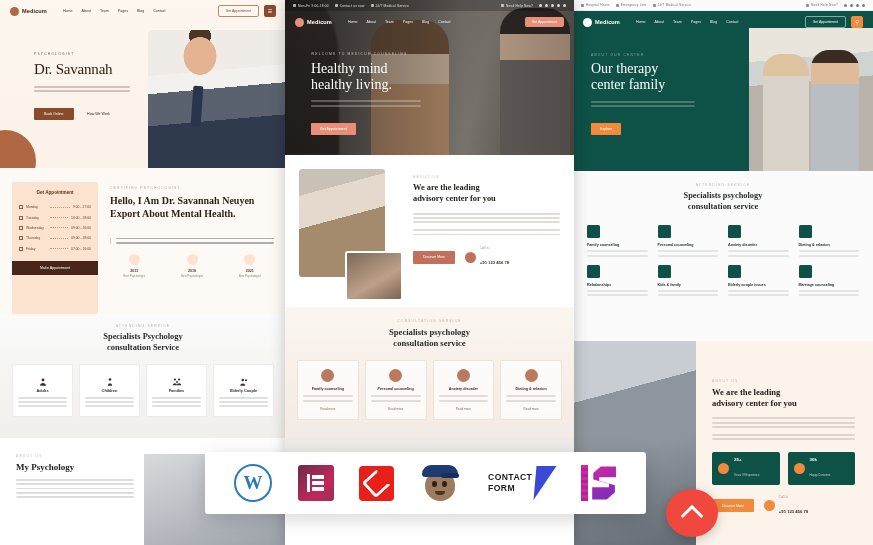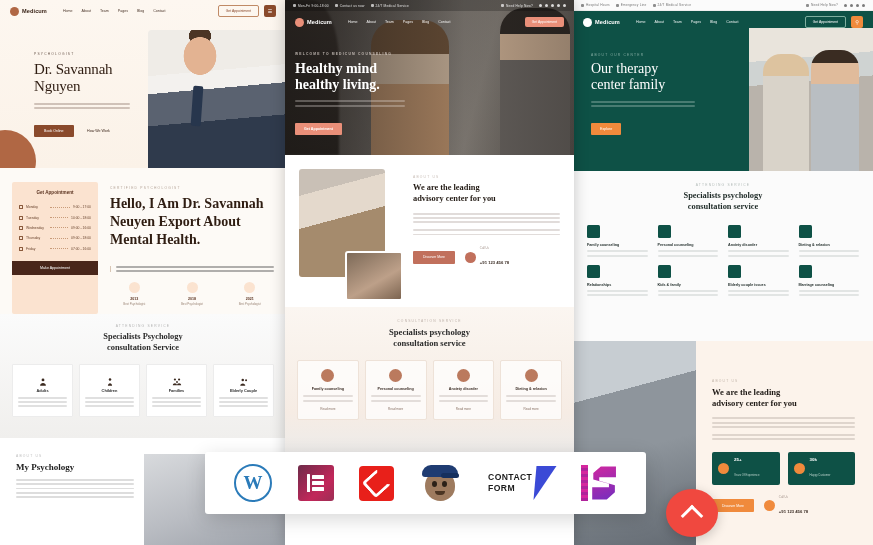--- a/index.html
+++ b/index.html
@@ -65,21 +65,21 @@
   .a-appt { position: relative; height: 146px; background: #fdfaf6; padding: 14px 12px 0; display: flex; gap: 12px; }
   .appt-card { width: 86px; background: #fbe3d0; border-radius: 2px; padding: 8px 7px 0; }
   .appt-card h4 { font-size: 4.6px; text-align: center; color: #5b3320; font-weight: 600; margin-bottom: 7px; }
   .appt-row { display: flex; align-items: center; gap: 3px; font-size: 3.4px; color: #6b4630; padding: 3.2px 0; }
   .appt-row .cal { width: 4px; height: 4px; border: .6px solid #8a5a3c; border-radius: .5px; flex: none; }
   .appt-row .day { width: 21px; }
   .appt-row .dots { flex: 1; border-bottom: .5px dotted #c99b79; height: 1px; }
   .appt-row .tm { white-space: nowrap; }
   .appt-cta { margin: 7px -7px 0; background: #49261a; color: #fff; font-size: 3.6px; text-align: center; padding: 5px 0; }
   .a-about { flex: 1; padding-top: 4px; }
-  .a-about h3 { font-size: 14px; line-height: 1.28; color: #2f1d12; margin: 5px 0 17px; }
+  .a-about h3 { font-size: 10px; line-height: 1.28; color: #2f1d12; margin: 5px 0 17px; }
   .a-quote { border-left: 1px solid #d9c6b5; padding-left: 5px; color: #8a7465; }
   .a-feat { display: flex; gap: 9px; margin-top: 10px; }
   .a-feat .f { flex: 1; text-align: center; }
   .a-feat .ic { width: 11px; height: 11px; border-radius: 50%; background: #fbe3d0; margin: 0 auto 4px; }
   .a-feat .n { font-size: 3.6px; color: #5b3320; font-weight: 700; }
   .a-feat .l { font-size: 2.8px; color: #9b8576; margin-top: 1.5px; }
 
   .a-spec { height: 124px; background: linear-gradient(180deg,#fbfbfb 0%,#f0efed 100%); padding-top: 10px; text-align: center; }
   .a-spec h2 { font-size: 8.4px; line-height: 1.3; color: #2b2b2b; margin: 4px 0 10px; }
   .card-row { display: flex; gap: 6px; padding: 0 12px; }
@@ -95,21 +95,21 @@
   
   .b-hero { position: relative; height: 155px; overflow: hidden;
             background: linear-gradient(105deg,#4a443f 0%,#6d6863 38%,#8b857e 66%,#5e5954 100%); }
   .b-hero .fig-l { position:absolute; left:-16px; top:0; width:70px; height:155px;
         background: linear-gradient(180deg,#3a332e,#2a2521); filter: blur(1px); border-radius: 0 40% 0 0; }
   .b-hero .fig-m { position:absolute; left:86px; top:20px; width:78px; height:135px;
         background: linear-gradient(180deg,#6b5038 0 34px,#cbb49c 34px 64px,#b98f6a 64px 100%); border-radius: 26px 26px 0 0; }
   .b-hero .fig-r { position:absolute; right:4px; top:8px; width:70px; height:147px;
         background: linear-gradient(180deg,#2e2925 0 26px,#d8b99c 26px 52px,#6f6a66 52px 100%); border-radius: 24px 24px 0 0; }
   .b-hero .scrim { position:absolute; inset:0; background: linear-gradient(90deg,rgba(25,22,20,.62),rgba(25,22,20,.16) 62%,rgba(25,22,20,.36)); }
-  .b-hero .copy { position:absolute; left: 10px; top: 52px; width: 160px; color: #fff; z-index: 2; font-weight: bold; }
+  .b-hero .copy { position:absolute; left: 26px; top: 52px; width: 160px; color: #fff; z-index: 2; }
   .b-title { font-size: 14px; line-height: 1.12; color: #fff; }
   .b-btn { display: inline-block; background: #e98f79; color: #fff; font-size: 3.6px; padding: 4px 9px; border-radius: 1px; }
 
   .b-about { height: 152px; background: #fff; padding: 14px 14px 0; display: flex; gap: 10px; position: relative; }
   .b-about .pics { position: relative; width: 104px; }
   .b-about .pic1 { width: 86px; height: 108px; border-radius: 3px;
         background: linear-gradient(165deg,#c9c0b6 0 26px,#e4d9cc 26px 58px,#a58b6d 58px 100%); }
   .b-about .pic2 { position: absolute; left: 46px; top: 82px; width: 58px; height: 50px; border-radius: 3px;
         border: 2px solid #fff;
         background: linear-gradient(150deg,#7d6a58,#bda089 60%,#7c6450); }
@@ -229,21 +229,20 @@
         </div>
         <div class="nav-right">
           <span class="btn-pill" style="border:.6px solid #c08a66;color:#8a4a2c">Get Appointment</span>
           <span class="btn-sq" style="background:#8a4a2c;color:#fff">☰</span>
         </div>
       </div>
 
       <div class="copy">
         <div class="eyebrow">PSYCHOLOGIST</div>
         <div class="a-title serif" style="margin-top:5px">Dr. Savannah</div>
-        <div class="a-title serif">Nguyen</div>
         <div class="lines txt-c" style="margin:8px 0 9px;width:96px;color:#6b5142">
             <i></i>
             <i></i>
           </div>
         <span class="a-btn">Book Online</span>
         <span class="a-link" style="margin-left:9px">How We Work</span>
       </div>
     </div>
 
     <div class="a-appt">

